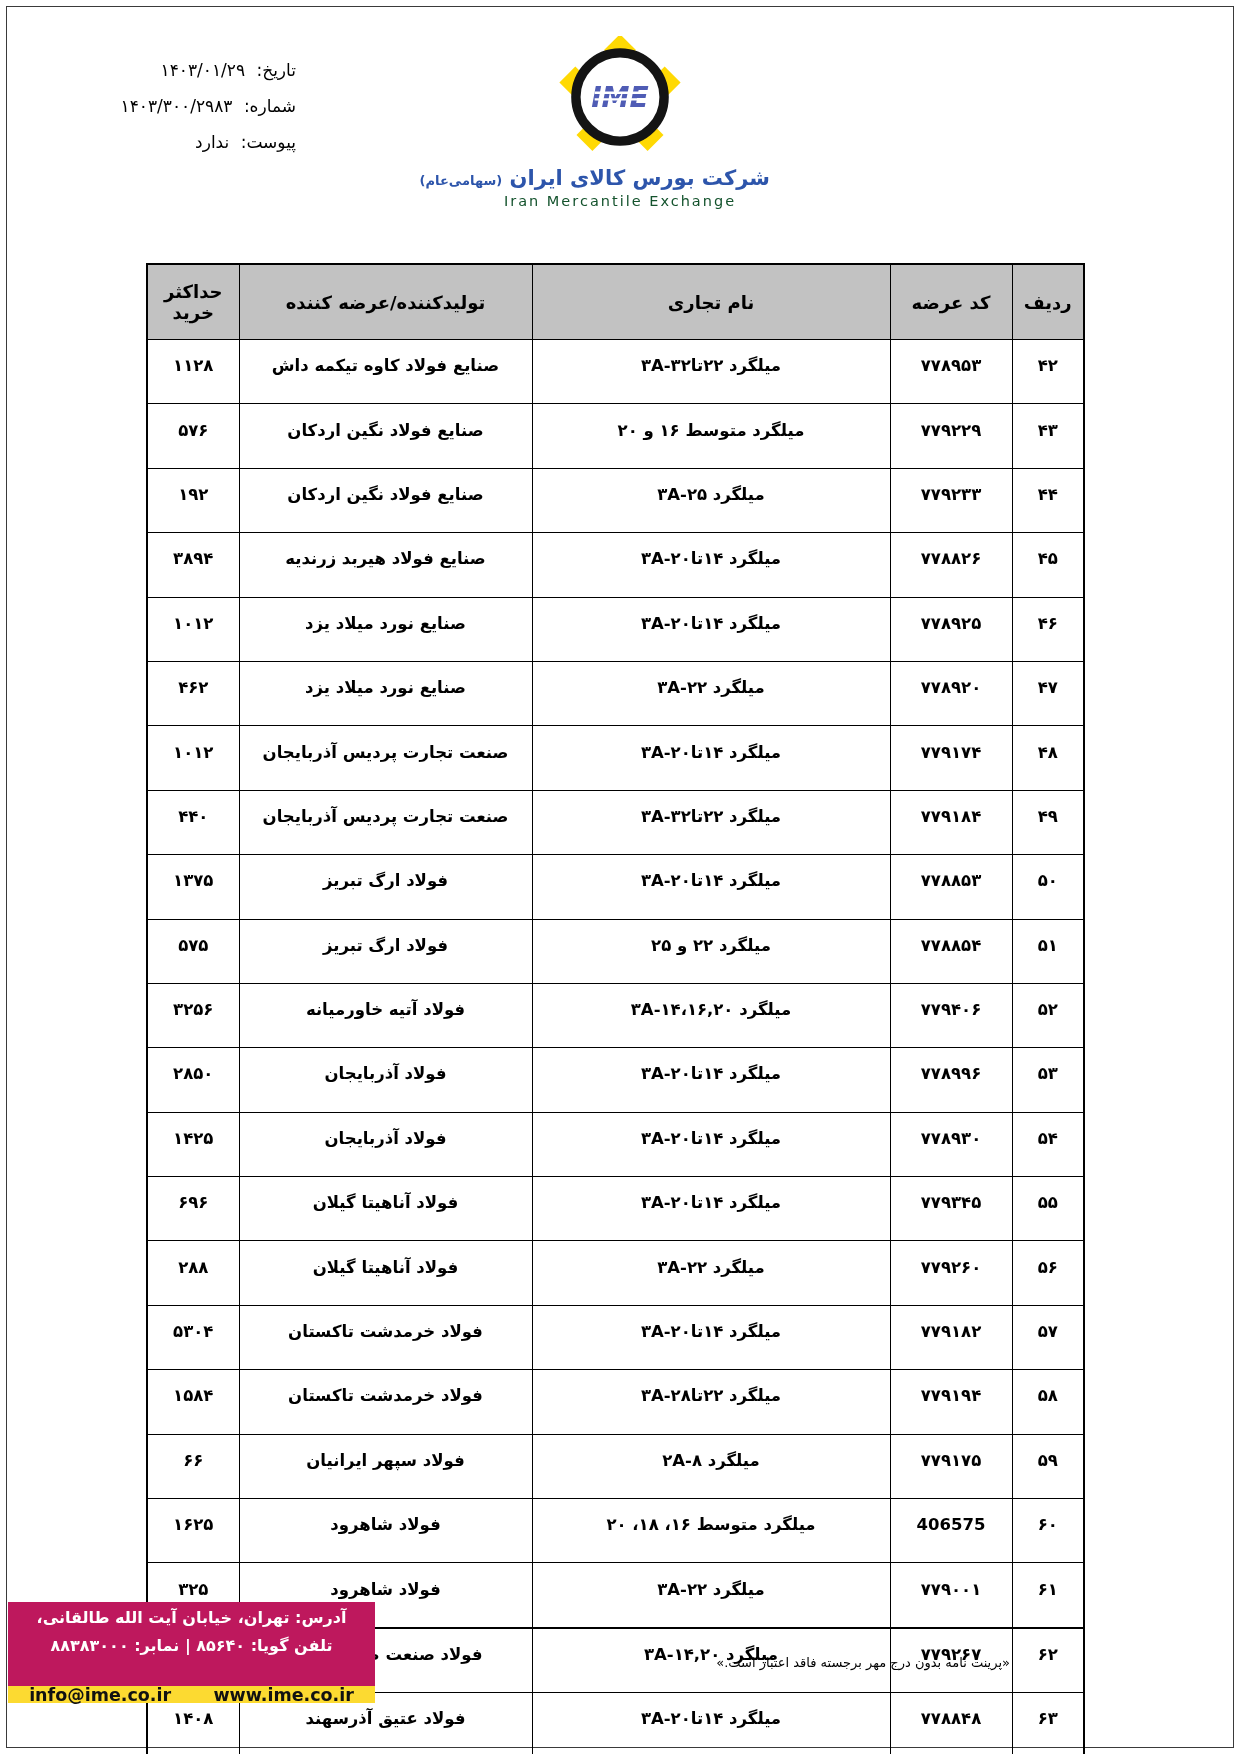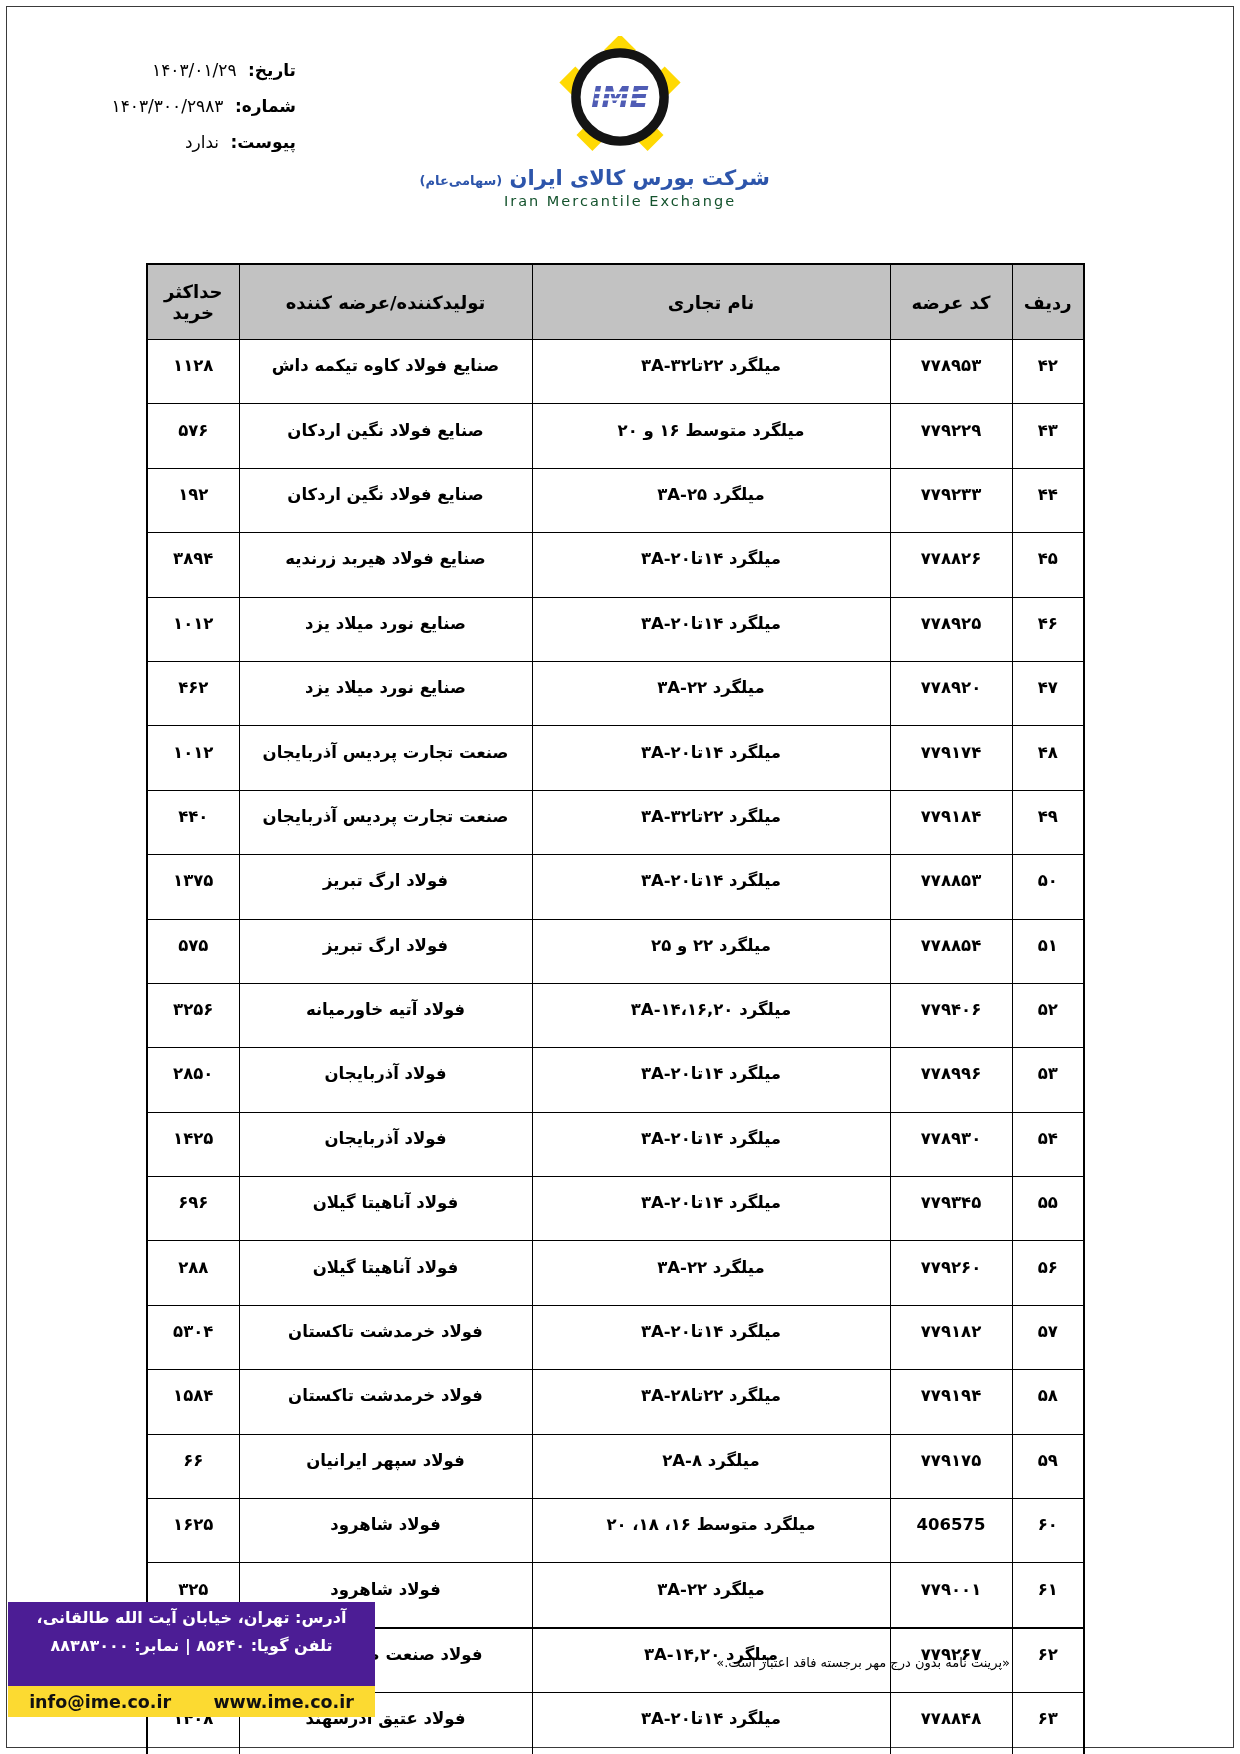--- a/index.html
+++ b/index.html
@@ -10,21 +10,21 @@
   }
   .frame{
     position:absolute;left:6px;top:6px;right:6px;bottom:6px;
     border:1.5px solid #3a3a3a;pointer-events:none;
   }
   
   .letterhead{
     position:absolute;left:78px;top:52px;width:218px;direction:rtl;text-align:right;
     font-size:17px;line-height:36px;
   }
-  .letterhead .lbl{font-weight:bold;}
+  .letterhead .lbl{font-weight:normal;}
   .letterhead .val{margin-right:6px;}
   
   .logo{
     position:absolute;left:50%;top:36px;transform:translateX(-50%);
     width:300px;text-align:center;
   }
   .logo .fa-name{font-size:21px;font-weight:bold;direction:rtl;margin-top:4px;white-space:nowrap;}
   .logo .fa-type{font-size:13px;font-weight:bold;}
   .logo .en-name{font-size:14.5px;letter-spacing:2px;margin-top:3px;white-space:nowrap;}
   
@@ -46,21 +46,21 @@
   
   .stamp-note{
     position:absolute;right:230px;top:1655px;direction:rtl;font-size:13px;
   }
   .addr-box{
     position:absolute;left:8px;top:1602px;width:367px;height:84px;
     direction:rtl;text-align:center;color:#fff;font-weight:bold;font-size:16px;
     line-height:27.5px;padding-top:2px;box-sizing:border-box;white-space:nowrap;
   }
   .web-box{
-    position:absolute;left:8px;top:1686px;width:367px;height:31px;
+    position:absolute;left:8px;top:1686px;width:367px;height:17px;
     display:flex;align-items:center;justify-content:space-around;direction:ltr;
     font-weight:bold;font-size:17.5px;color:#111;
   }
 </style>
 </head>
 <body>
 
 <div class="frame"></div>
 
 <div class="letterhead">
@@ -271,21 +271,21 @@
           <td>میلگرد ۱۴تا۲۰-۳A</td>
           <td>فولاد عتیق آذرسهند</td>
           <td>۱۴۰۸</td>
         </tr>
       </tbody>
   </table>
 </div>
 
 <div class="stamp-note">«پرینت نامه بدون درج مهر برجسته فاقد اعتبار است.»</div>
 
-<div class="addr-box" style="background:#4c1d95">
+<div class="addr-box" style="background:#be185d">
   <div>آدرس: تهران، خیابان آیت الله طالقانی،</div>
   <div>تلفن گویا: ۸۵۶۴۰ | نمابر: ۸۸۳۸۳۰۰۰</div>
 </div>
 
 <div class="web-box" style="background:#fcda31">
   <span>info@ime.co.ir</span>
   <span>www.ime.co.ir</span>
 </div>
 
 </body></html>

